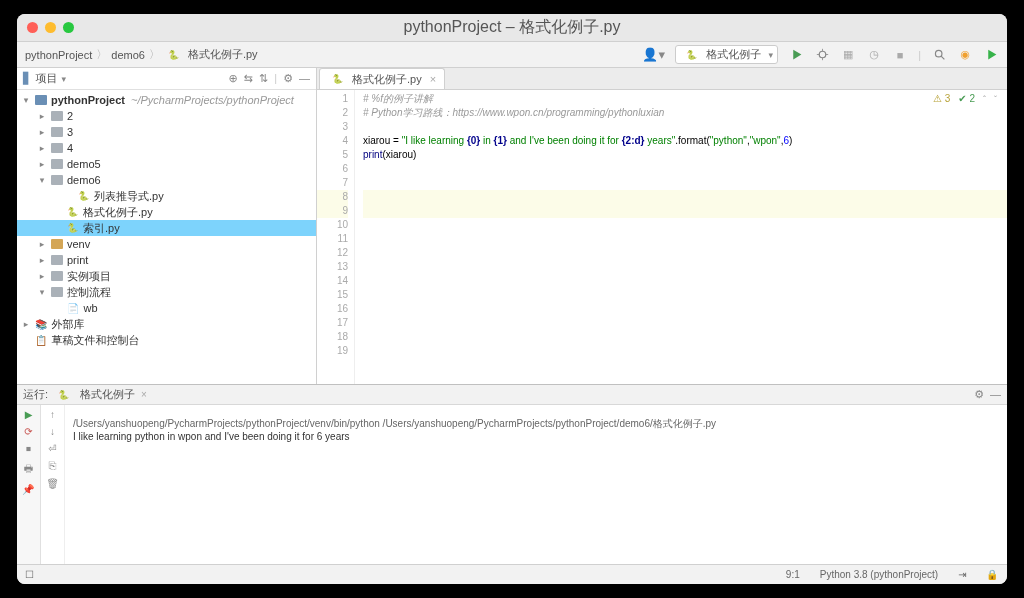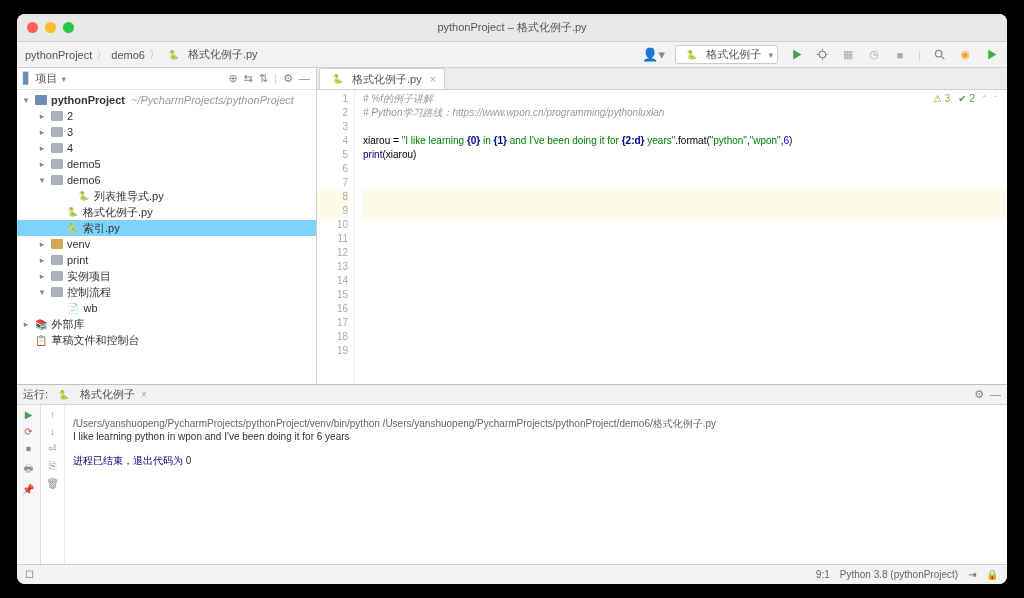--- a/index.html
+++ b/index.html
@@ -4,21 +4,21 @@
 <style>
 * { margin: 0; padding: 0; box-sizing: border-box; font-family: -apple-system, BlinkMacSystemFont, "Segoe UI", Arial, sans-serif; }
 body { background: #000; display: flex; align-items: center; justify-content: center; height: 100vh; }
 .window { width: 990px; height: 570px; background: #f2f2f2; border-radius: 8px; overflow: hidden; display: flex; flex-direction: column; box-shadow: 0 10px 40px rgba(0,0,0,0.5); }
 .titlebar { height: 28px; background: #e8e8e8; display: flex; align-items: center; padding: 0 10px; border-bottom: 1px solid #d0d0d0; position: relative; }
 .traffic { display: flex; gap: 7px; }
 .light { width: 11px; height: 11px; border-radius: 50%; }
 .light.red { background: #ff5f57; }
 .light.yellow { background: #febc2e; }
 .light.green { background: #28c840; }
-.win-title { position: absolute; left: 50%; transform: translateX(-50%); font-size: 11px; color: #555; }
+.win-title { position: absolute; left: 50%; transform: translateX(-50%); font-size: 16px; color: #555; }
 .navbar { height: 26px; background: #f2f2f2; border-bottom: 1px solid #d0d0d0; display: flex; align-items: center; padding: 0 8px; font-size: 11px; color: #555; }
 .breadcrumb { display: flex; align-items: center; gap: 4px; }
 .bc-sep { color: #aaa; }
 .nav-right { margin-left: auto; display: flex; align-items: center; gap: 10px; }
 .dropdown { background: #fff; border: 1px solid #ccc; border-radius: 3px; padding: 1px 16px 1px 6px; font-size: 11px; position: relative; display: flex; align-items: center; gap: 4px; }
 .dropdown::after { content: '▾'; position: absolute; right: 4px; font-size: 9px; color: #888; }
 .icon-btn { width: 16px; height: 16px; display: flex; align-items: center; justify-content: center; cursor: pointer; }
 .main { flex: 1; display: flex; overflow: hidden; }
 .sidebar { width: 300px; background: #fff; border-right: 1px solid #d0d0d0; display: flex; flex-direction: column; }
 .sidebar-hdr { height: 22px; display: flex; align-items: center; padding: 0 6px; border-bottom: 1px solid #e0e0e0; font-size: 11px; color: #555; gap: 6px; }
@@ -58,21 +58,21 @@
 .console-hdr { height: 20px; display: flex; align-items: center; padding: 0 6px; font-size: 11px; color: #555; background: #f2f2f2; border-bottom: 1px solid #d8d8d8; gap: 6px; }
 .console-hdr-right { margin-left: auto; display: flex; gap: 6px; color: #888; }
 .console-body { flex: 1; display: flex; }
 .console-gutter { width: 24px; background: #f7f7f7; border-right: 1px solid #e0e0e0; display: flex; flex-direction: column; align-items: center; padding-top: 4px; gap: 6px; font-size: 10px; color: #888; }
 .console-gutter2 { width: 24px; background: #fff; border-right: 1px solid #eee; display: flex; flex-direction: column; align-items: center; padding-top: 4px; gap: 6px; font-size: 10px; color: #888; }
 .console-out { flex: 1; padding: 4px 8px; font-family: Menlo, Consolas, monospace; font-size: 10px; color: #333; }
 .console-out .path { color: #666; margin-top: 8px; }
 .console-out .exit { color: #333; }
 .console-out .exit-label { color: #000080; }
 .statusbar { height: 20px; background: #f2f2f2; border-top: 1px solid #d0d0d0; display: flex; align-items: center; padding: 0 8px; font-size: 10px; color: #666; }
-.statusbar .right { margin-left: auto; display: flex; gap: 10px; align-items: center; }
+.statusbar .right { margin-left: auto; display: flex; gap: 20px; align-items: center; }
 svg.ic { width: 13px; height: 13px; }
 .play { color: #499c54; }
 .bug { color: #888; }
 .stop { color: #aaa; }
 .user-ic { color: #888; font-size: 13px; }
 .gear { color: #888; }
 </style>
 </head>
 <body>
 
@@ -322,21 +322,20 @@
         <span>↑</span>
         <span>↓</span>
         <span>⏎</span>
         <span>⎘</span>
         <span>🗑</span>
       </div>
       <div class="console-out">
         <div class="path">/Users/yanshuopeng/PycharmProjects/pythonProject/venv/bin/python /Users/yanshuopeng/PycharmProjects/pythonProject/demo6/格式化例子.py</div>
         <div>I like learning python in wpon and I've been doing it for 6 years</div>
         <div style="height:12px"></div>
-        <div class="exit"><span class="exit-label">进程已结束，退出代码为 </span><span>0</span></div>
       </div>
     </div>
   </div>
 
   <div class="statusbar">
     <span>☐</span>
     <div class="right">
       <span>9:1</span>
       <span>Python 3.8 (pythonProject)</span>
       <span>⇥</span>

